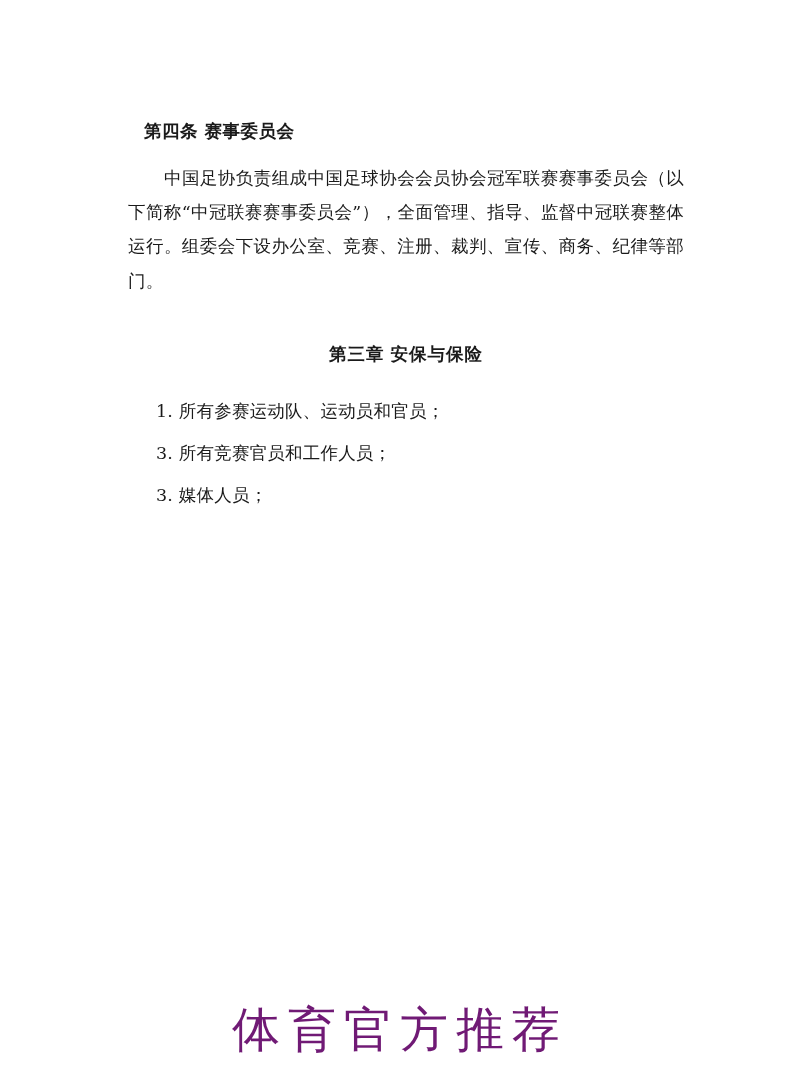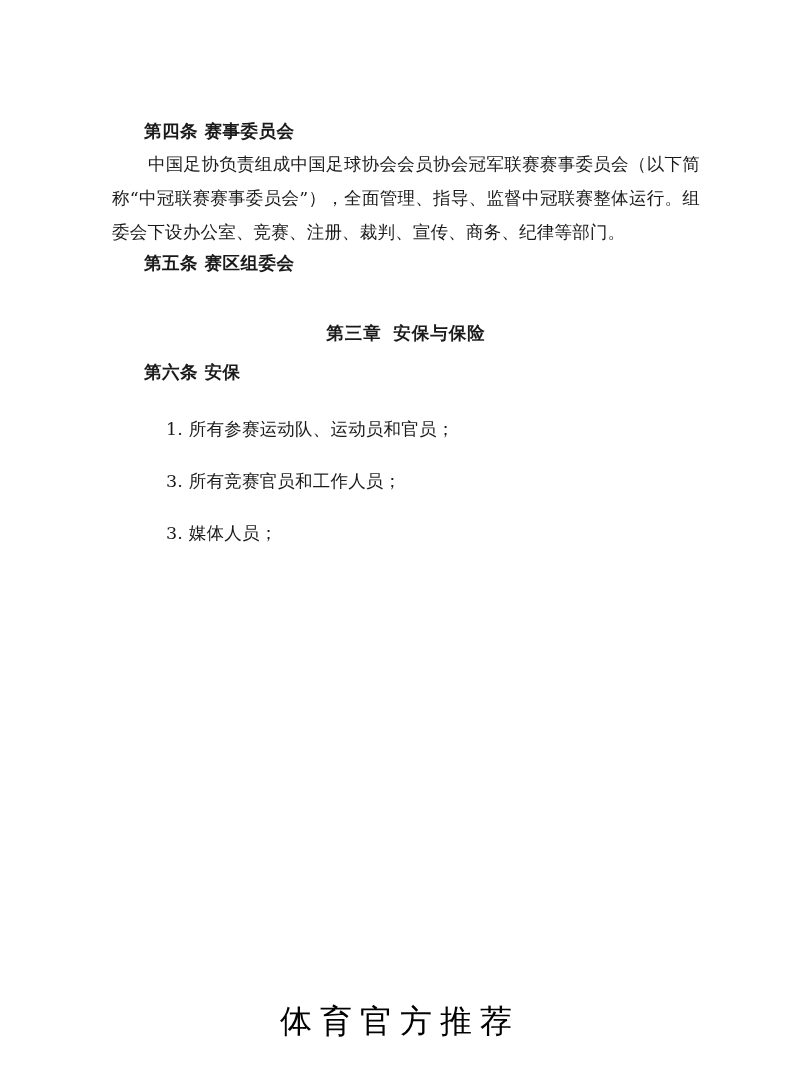--- a/index.html
+++ b/index.html
@@ -28,71 +28,69 @@
     font-weight: bold;
     font-size: 17.5px;
     line-height: 1.55;
     margin: 0 0 2px 0;
     text-indent: 32px;
     letter-spacing: 0.5px;
   }
   .para {
     font-size: 17.5px;
     line-height: 1.95;
-    margin: 0;
+    margin: 16px;
     text-indent: 36px;
     text-align: justify;
     text-justify: inter-ideograph;
     letter-spacing: 0.2px;
   }
   .chapter-heading {
-    font-family: Liberation Mono, monospace;
+    font-family: Liberation Sans, sans-serif;
     font-weight: bold;
     font-size: 17.5px;
     text-align: center;
     margin: 44px 0 14px 0;
     letter-spacing: 1px;
   }
   .gap-sm { height: 6px; }
   .list-item {
     font-size: 17.5px;
     line-height: 1.95;
-    margin: 18px;
+    margin: 8px;
     text-indent: 36px;
     letter-spacing: 0.2px;
   }
   .watermark {
     position: absolute;
     left: 0;
     right: 0;
-    bottom: 36px;
+    bottom: 18px;
     text-align: center;
     font-family: "DejaVu Serif", "Liberation Serif", serif;
-    font-size: 32px;
+    font-size: 48px;
     letter-spacing: 8px;
-    color: #000000;
+    color: #701a75;
     user-select: none;
     pointer-events: none;
   }
 </style>
 </head>
 <body>
 
 <div class="page">
 
   <h3 class="art-heading">第四条  赛事委员会</h3>
 
   <p class="para">中国足协负责组成中国足球协会会员协会冠军联赛赛事委员会（以下简称“中冠联赛赛事委员会”），全面管理、指导、监督中冠联赛整体运行。组委会下设办公室、竞赛、注册、裁判、宣传、商务、纪律等部门。</p>
 
-  <h3 class="art-heading">第五条  赛区组委会</h3>
 
 
   <h2 class="chapter-heading">第三章  安保与保险</h2>
 
-  <h3 class="art-heading">第六条  安保</h3>
 
 
   <div class="gap-sm"></div>
 
   <p class="list-item">1. 所有参赛运动队、运动员和官员；</p>
   <p class="list-item">3. 所有竞赛官员和工作人员；</p>
   <p class="list-item">3. 媒体人员；</p>
 
 </div>
 

